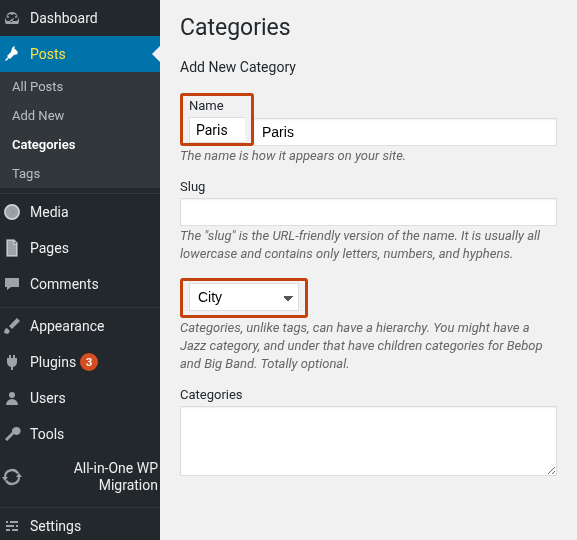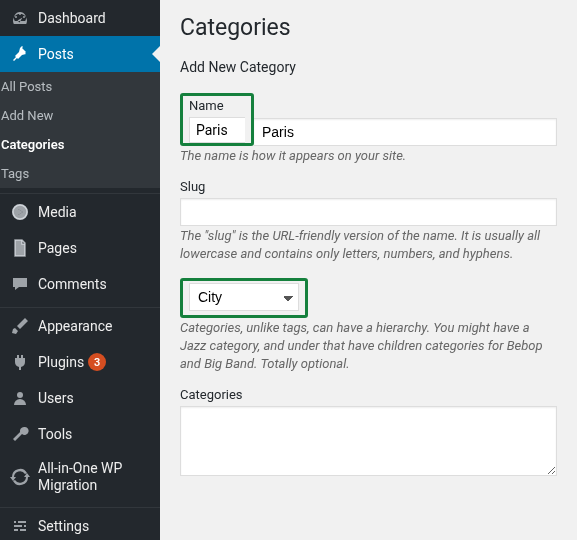--- a/index.html
+++ b/index.html
@@ -1,39 +1,39 @@
 <!DOCTYPE html>
 <html><head>
 <meta charset="utf-8">
 <style>
   * { box-sizing: border-box; margin: 0; padding: 0; }
   body { font-family: -apple-system, BlinkMacSystemFont, "Segoe UI", Roboto, sans-serif; font-size: 13px; background: #f1f1f1; width: 577px; height: 540px; overflow: hidden; display: flex; }
   
   .sidebar { width: 160px; background: #23282d; color: #eee; flex-shrink: 0; display: flex; flex-direction: column; }
-  .menu-item { display: flex; align-items: center; padding: 8px 10px; cursor: pointer; color: #eee; font-size: 14px; }
+  .menu-item { display: flex; align-items: center; padding: 8px 2px; cursor: pointer; color: #eee; font-size: 14px; text-align: right; }
   .menu-item .icon { width: 20px; height: 20px; margin-right: 8px; display: flex; align-items: center; justify-content: center; color: rgba(240,245,250,0.6); }
-  .menu-item.active { background: #0073aa; color: #ffffff; position: relative; }
+  .menu-item.active { background: #0073aa; color: #fde047; position: relative; }
   .menu-item.active .icon { color: #fff; }
   .menu-item.active::after { content: ""; position: absolute; right: 0; top: 50%; transform: translateY(-50%); border: 8px solid transparent; border-right-color: #f1f1f1; }
   .submenu { background: #32373c; }
-  .submenu-item { padding: 7px 1px; font-size: 13px; color: rgba(240,245,250,0.7); cursor: pointer; }
+  .submenu-item { padding: 7px 12px; font-size: 13px; color: rgba(240,245,250,0.7); cursor: pointer; }
   .submenu-item.current { color: #fff; font-weight: 600; }
   .separator { height: 5px; border-top: 1px solid #32373c; margin: 5px 0 0 0; }
   .badge { display: inline-flex; align-items: center; justify-content: center; min-width: 18px; height: 18px; border-radius: 9px; background: #d54e21; color: #fff; font-size: 11px; font-weight: 600; margin-left: 4px; }
   
   .content { flex: 1; padding: 10px 20px; overflow-y: auto; }
   h1 { font-size: 23px; font-weight: 400; color: #23282d; margin: 4px 0 18px 0; }
   h2 { font-size: 14px; font-weight: 400; color: #23282d; margin: 12px 0 18px 0; }
   .field { margin-bottom: 14px; }
   .field label { display: block; font-size: 13px; color: #23282d; margin-bottom: 4px; }
   .field input[type=text], .field textarea { width: 100%; padding: 5px 8px; border: 1px solid #ddd; background: #fff; font-size: 14px; box-shadow: inset 0 1px 2px rgba(0,0,0,0.07); }
   .field textarea { height: 70px; resize: vertical; }
   .field select { padding: 3px 24px 3px 8px; border: 1px solid #ddd; background: #fff; font-size: 14px; height: 28px; appearance: none; background-image: linear-gradient(45deg, transparent 50%, #555 50%), linear-gradient(135deg, #555 50%, transparent 50%); background-position: right 10px top 12px, right 5px top 12px; background-size: 5px 5px; background-repeat: no-repeat; }
   .desc { font-size: 13px; color: #666; font-style: italic; margin-top: 1px; line-height: 1.4; }
-  .hl { border: 3px solid #15803d; border-radius: 3px; display: inline-block; }
+  .hl { border: 3px solid #c2410c; border-radius: 3px; display: inline-block; }
   .hl-name { padding: 2px 6px 0 6px; }
   .hl-name label { font-size: 13px; }
   .name-row { display: flex; align-items: flex-end; }
   .name-row input { flex: 1; height: 28px; }
   .name-inbox { width: 56px; padding: 4px 6px; background: #fff; border: 1px solid #ddd; border-right: none; font-size: 14px; }
   .hl-parent { padding: 2px 6px 4px 6px; }
   .hl-parent label { margin-bottom: 2px; }
   
   svg { width: 20px; height: 20px; fill: currentColor; }
 </style>

